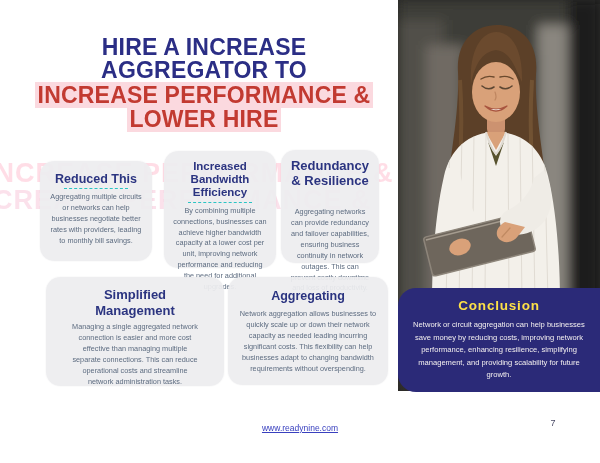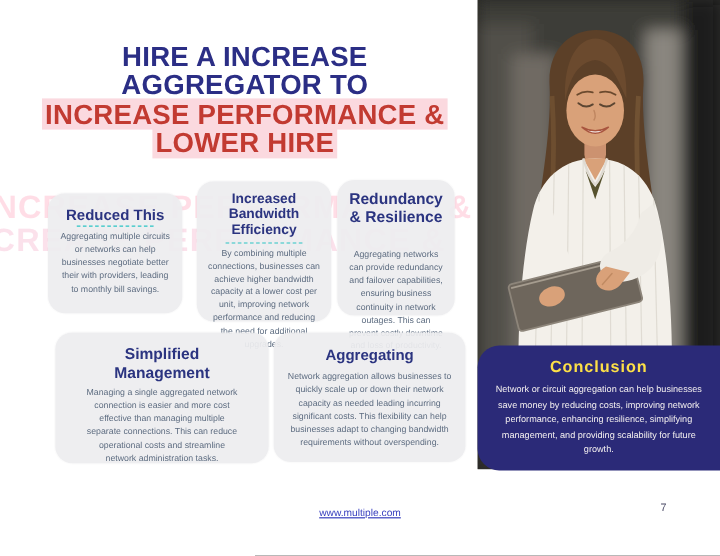--- a/index.html
+++ b/index.html
@@ -86,21 +86,21 @@
   </div>
 
   <div class="watermark" aria-hidden="true">
     <div class="wline1">INCREASE PERFORMANCE &amp;</div>
     <div class="wline2">INCREASE PERFORMANCE &amp;</div>
   </div>
 
   <div class="card" id="card-reduced">
     <h3>Reduced This</h3>
     <span class="teal-underline"></span>
-    <p>Aggregating multiple circuits or networks can help businesses negotiate better their with providers, leading to monthly bill savings.</p>
+    <p>Aggregating multiple circuits or networks can help businesses negotiate better rates with providers, leading to monthly bill savings.</p>
   </div>
 
   <div class="card" id="card-bandwidth">
     <h3>Increased Bandwidth Efficiency</h3>
     <span class="teal-underline"></span>
     <p>By combining multiple connections, businesses can achieve higher bandwidth capacity at a lower cost per unit, improving network performance and reducing the need for additional upgrades.</p>
   </div>
 
   <div class="card" id="card-redundancy">
     <h3>Redundancy &amp; Resilience</h3>
@@ -189,17 +189,17 @@
       <path d="M48,310 q26,10 52,2 M108,312 q24,8 46,0" stroke="#CBB195" stroke-width="1.2" fill="none"></path>
     </svg>
   </div>
 
   <div class="conclusion">
     <h3>Conclusion</h3>
     <p>Network or circuit aggregation can help businesses save money by reducing costs, improving network performance, enhancing resilience, simplifying management, and providing scalability for future growth.</p>
   </div>
 
   <div class="footer-link-wrap">
-    <a href="#" class="footer-link">www.multiple.com</a>
+    <a href="#" class="footer-link">www.readynine.com</a>
   </div>
   <div class="page-number">7</div>
 
 </div>
 
 </body></html>

